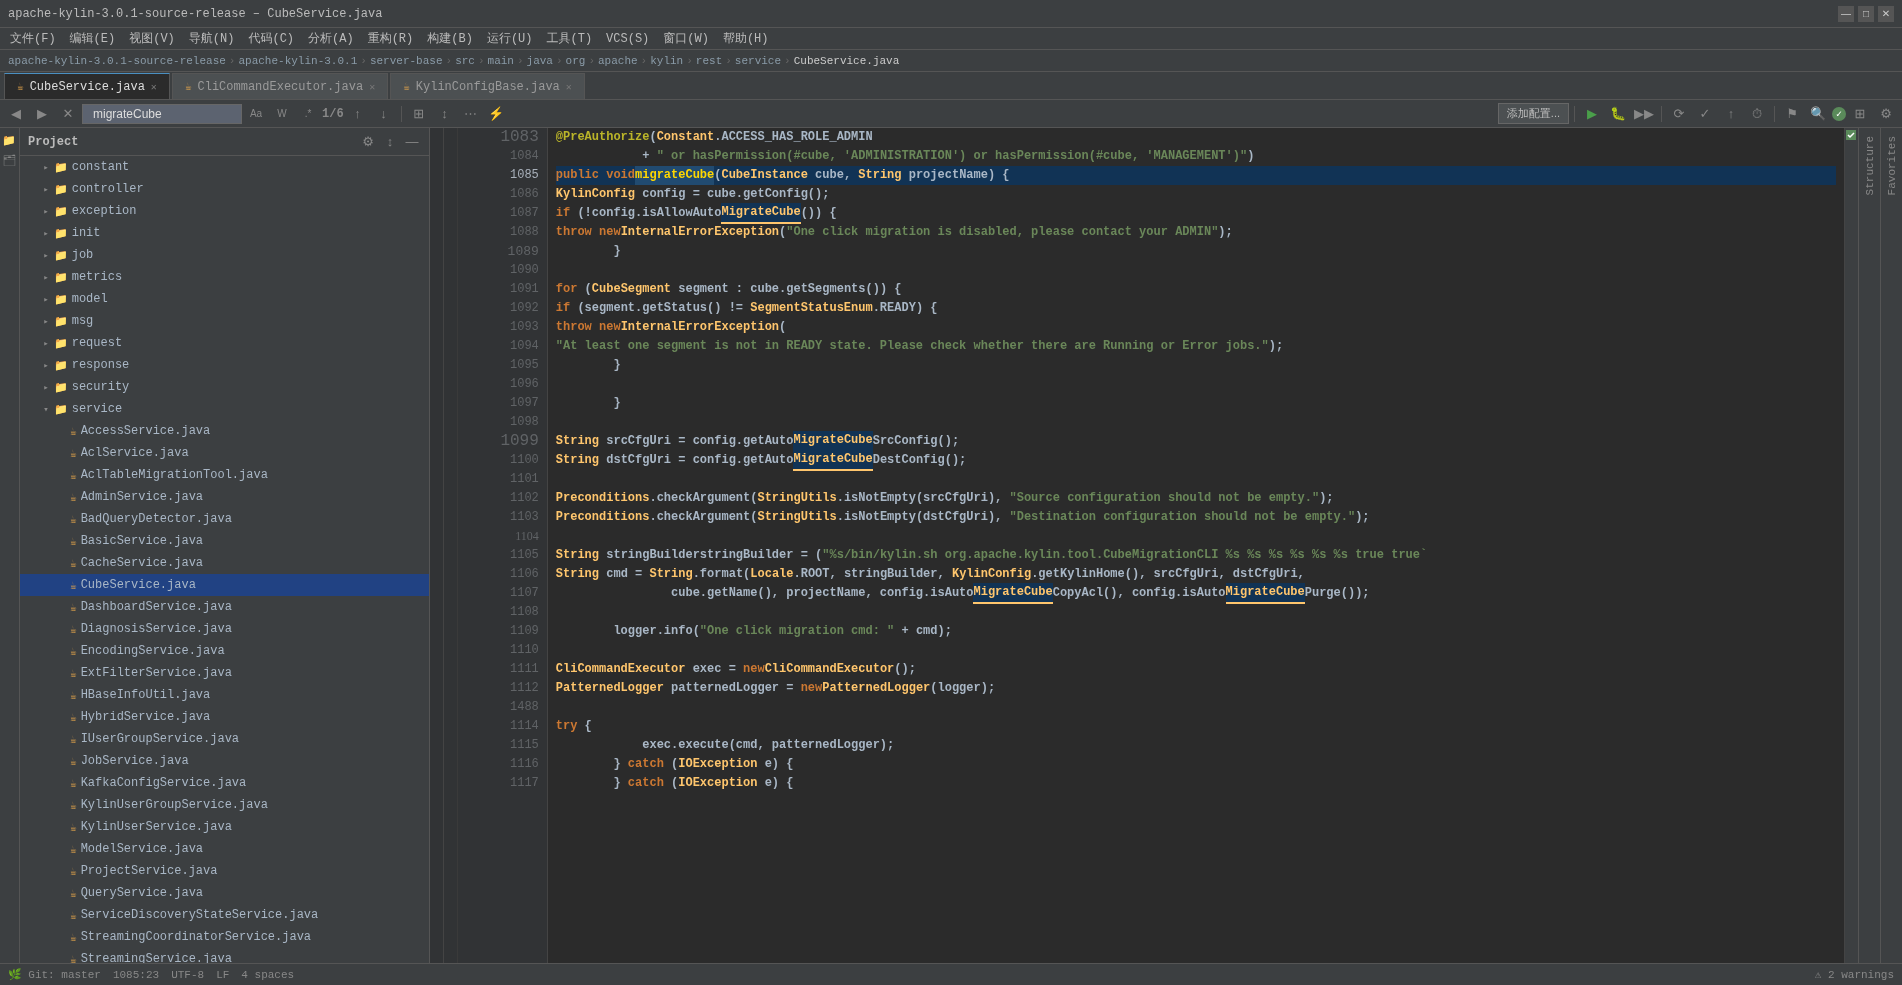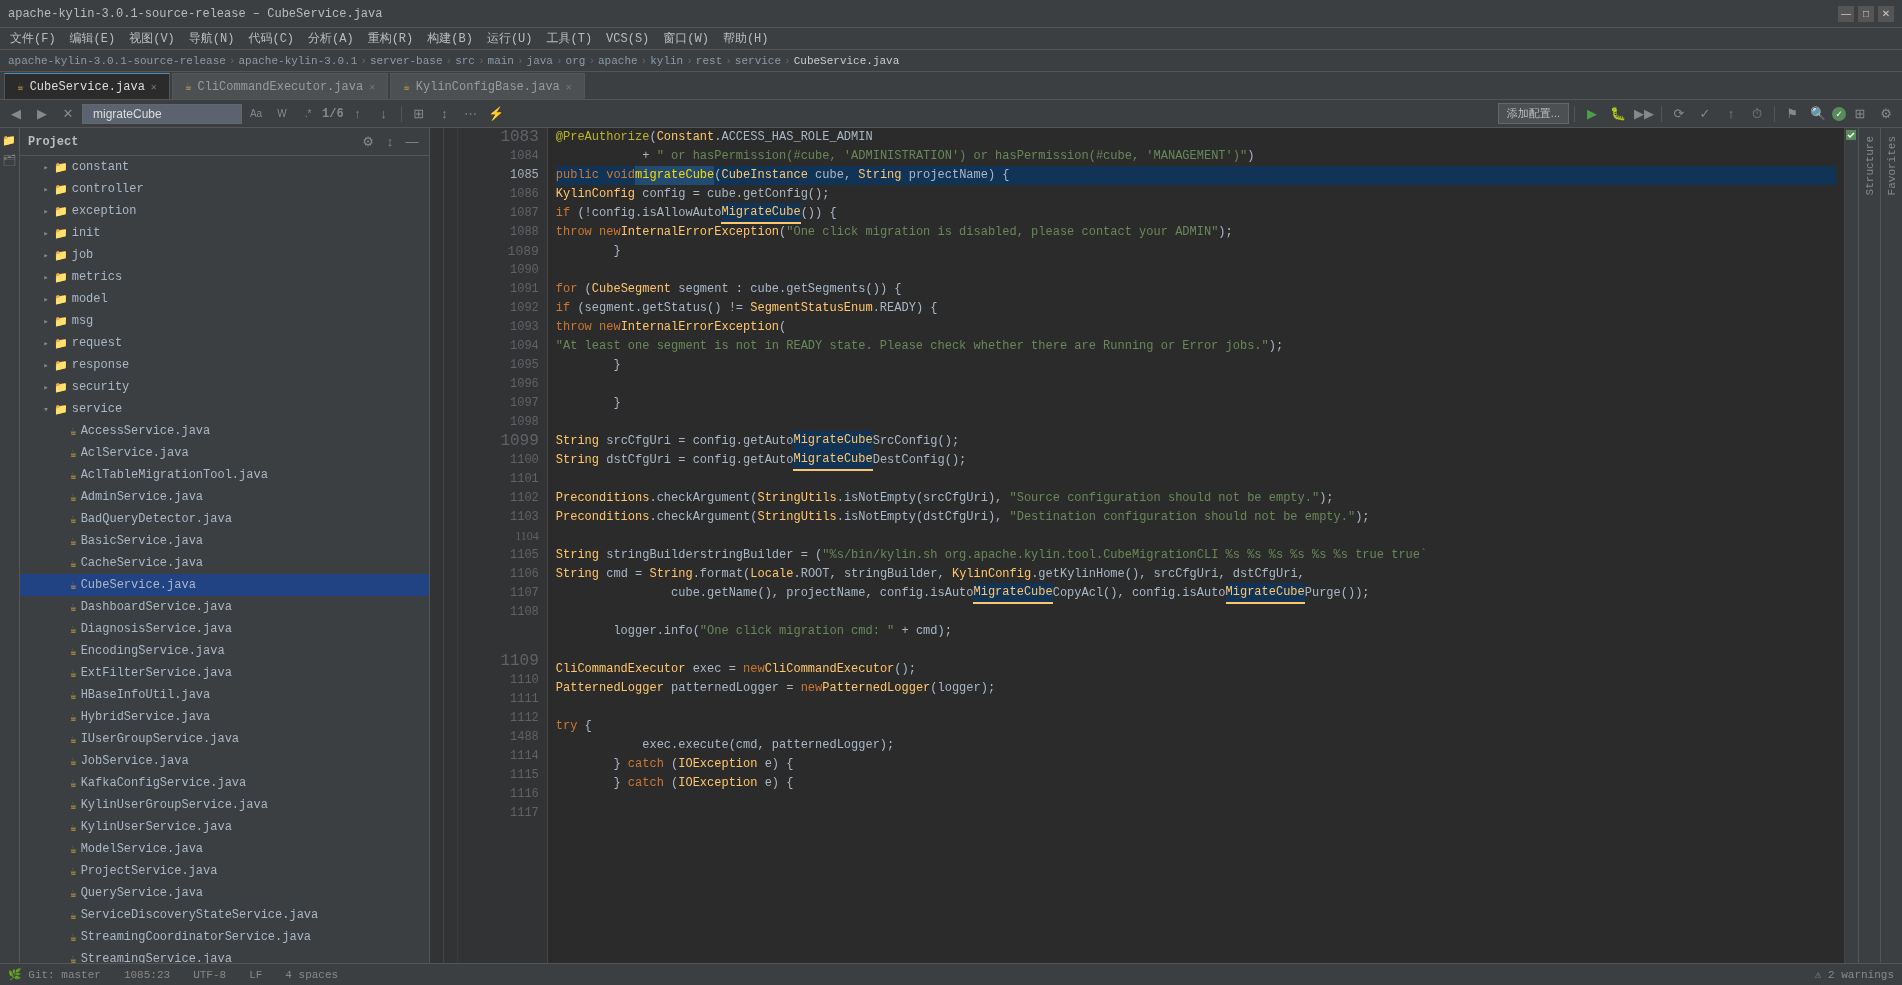--- a/index.html
+++ b/index.html
@@ -253,20 +253,21 @@
     }
     .line-num.active { color: #a8b0ba; }
 
     #code-lines {
       flex: 1;
       padding: 0 8px;
       line-height: 19px;
       font-size: 12px;
       white-space: pre;
       min-width: 1200px;
+      font-weight: bold;
     }
     .code-line {
       height: 19px;
       display: flex;
       align-items: center;
     }
 
     
     .kw { color: #cc7832; } 
     .ann { color: #bbb529; } 
@@ -304,21 +305,21 @@
     }
 
     
     #status-bar {
       height: 22px;
       background: #3c3f41;
       border-top: 1px solid #555;
       display: flex;
       align-items: center;
       padding: 0 8px;
-      gap: 23px;
+      gap: 12px;
       font-size: 11px;
       color: #888;
     }
     .status-item { cursor: pointer; }
 
     
     #toolbar {
       height: 28px;
       background: #3c3f41;
       border-bottom: 1px solid #555;
@@ -835,21 +836,21 @@
           <div class="line-num" style="height: 19px; line-height: 19px; font-size: 16px;">1099</div>
           <div class="line-num" style="height: 19px; line-height: 19px; font-size: 12px;">1100</div>
           <div class="line-num" style="height: 19px; line-height: 19px; font-size: 12px;">1101</div>
           <div class="line-num" style="height: 19px; line-height: 19px; font-size: 12px;">1102</div>
           <div class="line-num" style="height: 19px; line-height: 19px; font-size: 12px;">1103</div>
           <div class="line-num" style="height: 19px; line-height: 19px; font-size: 12px; font-family: Liberation Serif, serif;">1104</div>
           <div class="line-num" style="height: 19px; line-height: 19px; font-size: 12px;">1105</div>
           <div class="line-num" style="height: 19px; line-height: 19px; font-size: 12px;">1106</div>
           <div class="line-num" style="height: 19px; line-height: 19px; font-size: 12px;">1107</div>
           <div class="line-num" style="height: 19px; line-height: 19px; font-size: 12px;">1108</div>
-          <div class="line-num" style="height: 19px; line-height: 19px; font-size: 16px; margin-top: 30px;">1109</div>
+          <div class="line-num" style="height: 19px; line-height: 19px; font-size: 12px;">1109</div>
           <div class="line-num" style="height: 19px; line-height: 19px; font-size: 12px;">1110</div>
           <div class="line-num" style="height: 19px; line-height: 19px; font-size: 12px;">1111</div>
           <div class="line-num" style="height: 19px; line-height: 19px; font-size: 12px;">1112</div>
           <div class="line-num" style="height: 19px; line-height: 19px; font-size: 12px;">1488</div>
           <div class="line-num" style="height: 19px; line-height: 19px; font-size: 12px;">1114</div>
           <div class="line-num" style="height: 19px; line-height: 19px; font-size: 12px;">1115</div>
           <div class="line-num" style="height: 19px; line-height: 19px; font-size: 12px;">1116</div>
           <div class="line-num" style="height: 19px; line-height: 19px; font-size: 12px;">1117</div>
         </div>
 

